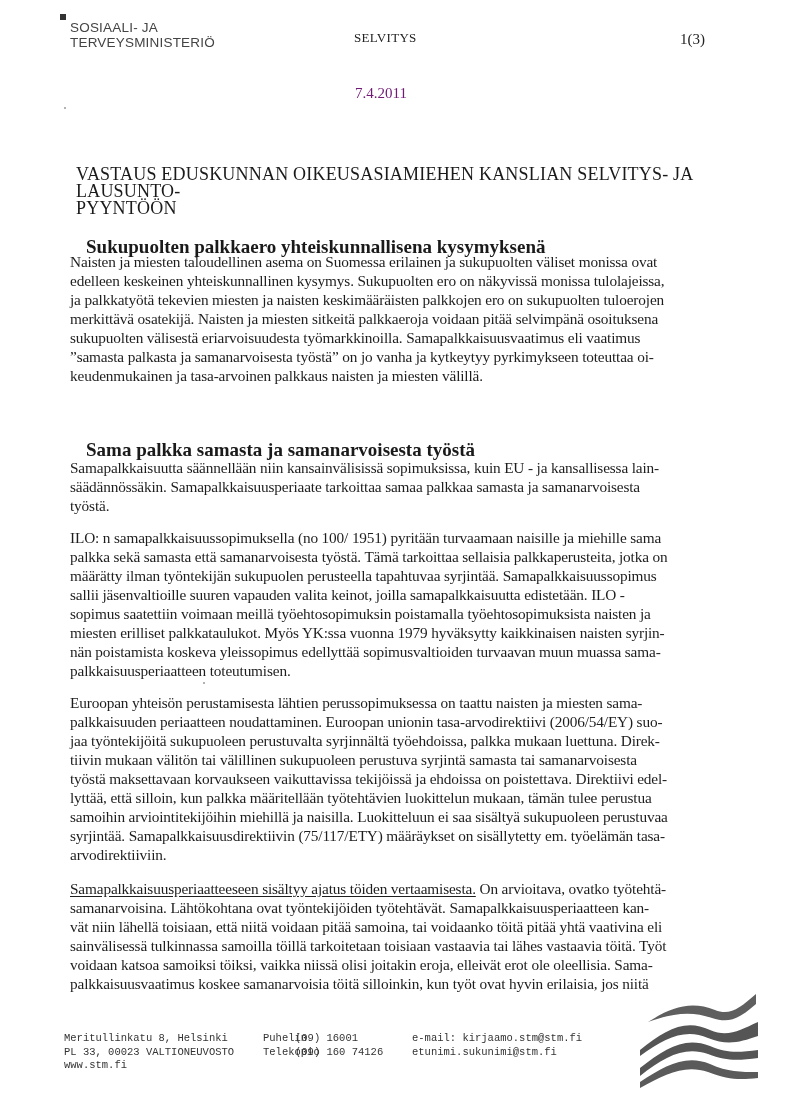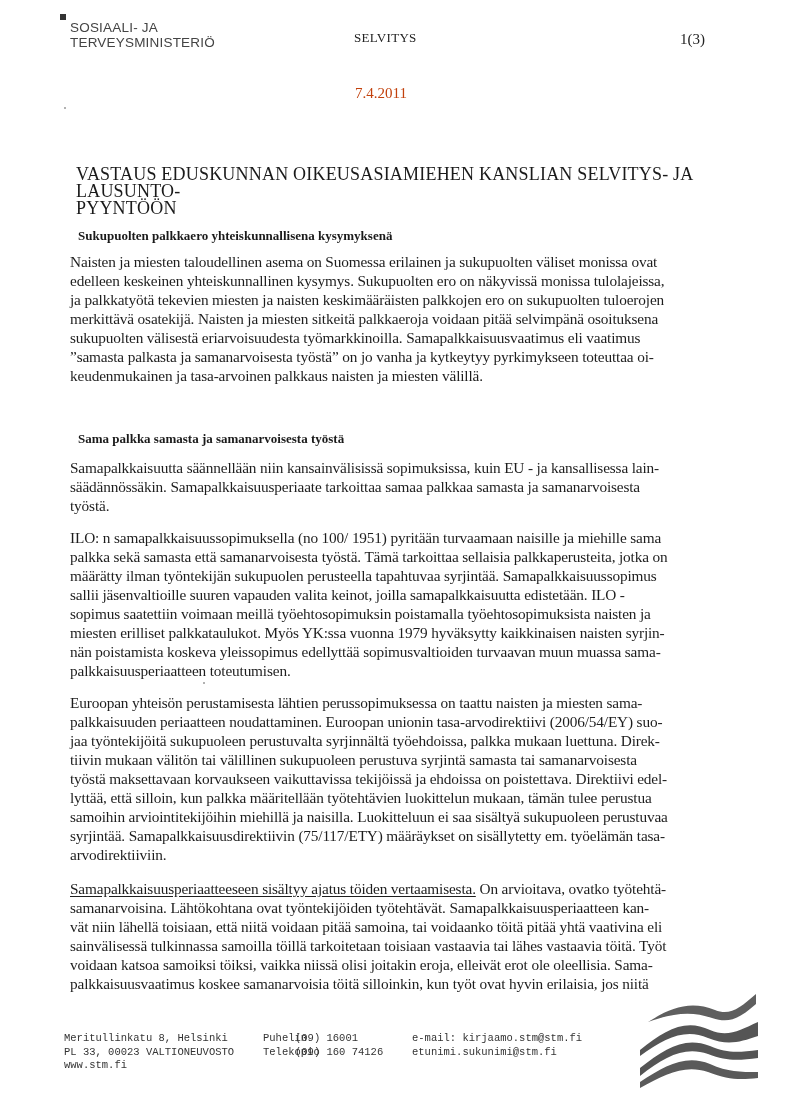--- a/index.html
+++ b/index.html
@@ -8,27 +8,27 @@
       font-family: "Liberation Serif", serif; color: #1a1a1a;
     }
     .abs { position: absolute; }
     .logo-mark { left: 60px; top: 14px; width: 6px; height: 6px; background: #333; }
     .org {
       left: 70px; top: 20px; font-family: "Liberation Sans", sans-serif;
       font-size: 13.5px; line-height: 15px; color: #444; letter-spacing: 0.2px; font-weight: 300;
     }
     .doctype { left: 354px; top: 30px; font-size: 13px; letter-spacing: 0.3px; color: #222; }
     .pagenum { left: 680px; top: 31px; font-size: 15px; color: #222; }
-    .date { left: 355px; top: 85px; font-size: 15px; color: #c2410c; }
+    .date { left: 355px; top: 85px; font-size: 15px; color: #701a75; }
     .main-title {
       left: 76px; top: 166px; width: 640px; font-weight: normal; font-size: 18px;
       line-height: 17px; letter-spacing: 0.2px;
     }
     h2 {
-      position: absolute; left: 70px; margin: 8px; font-size: 13px; font-weight: bold;
+      position: absolute; left: 70px; margin: 16px; font-size: 19px; font-weight: bold;
     }
     .h-1 { top: 220px; }
     .h-2 { top: 423px; }
     .para {
       position: absolute; left: 70px; width: 640px; font-size: 15.3px; line-height: 19px;
       letter-spacing: -0.15px; margin: 0; color: #1d1d1d;
     }
     .para .line { display: block; white-space: nowrap; }
     .p1 { top: 252px; }
     .p2 { top: 458px; }

